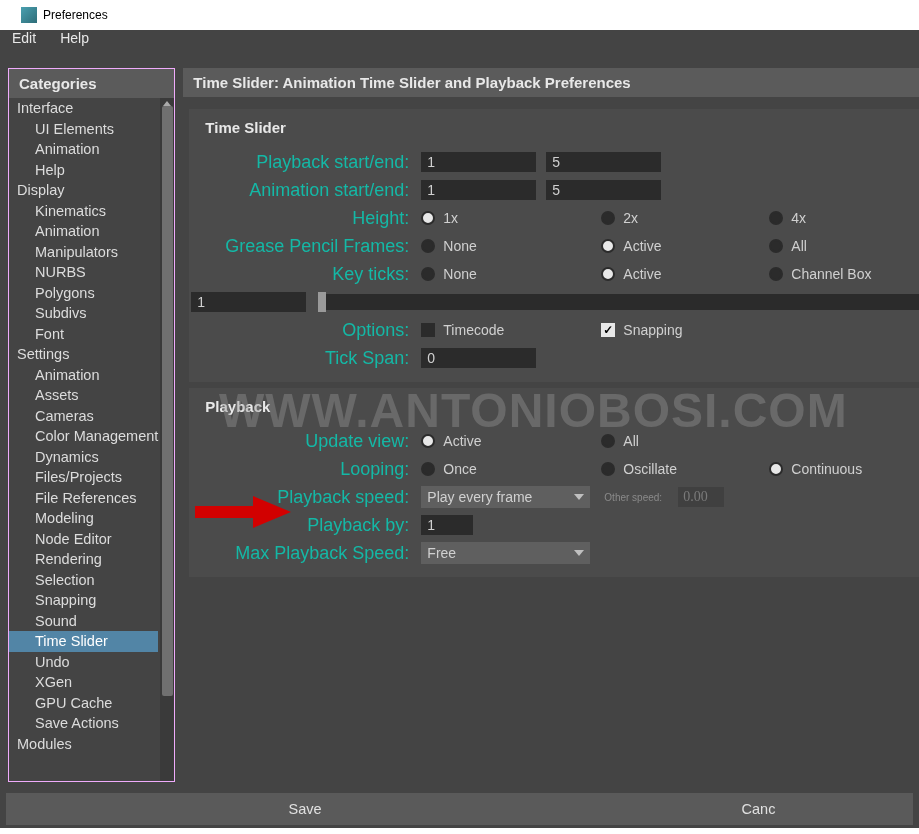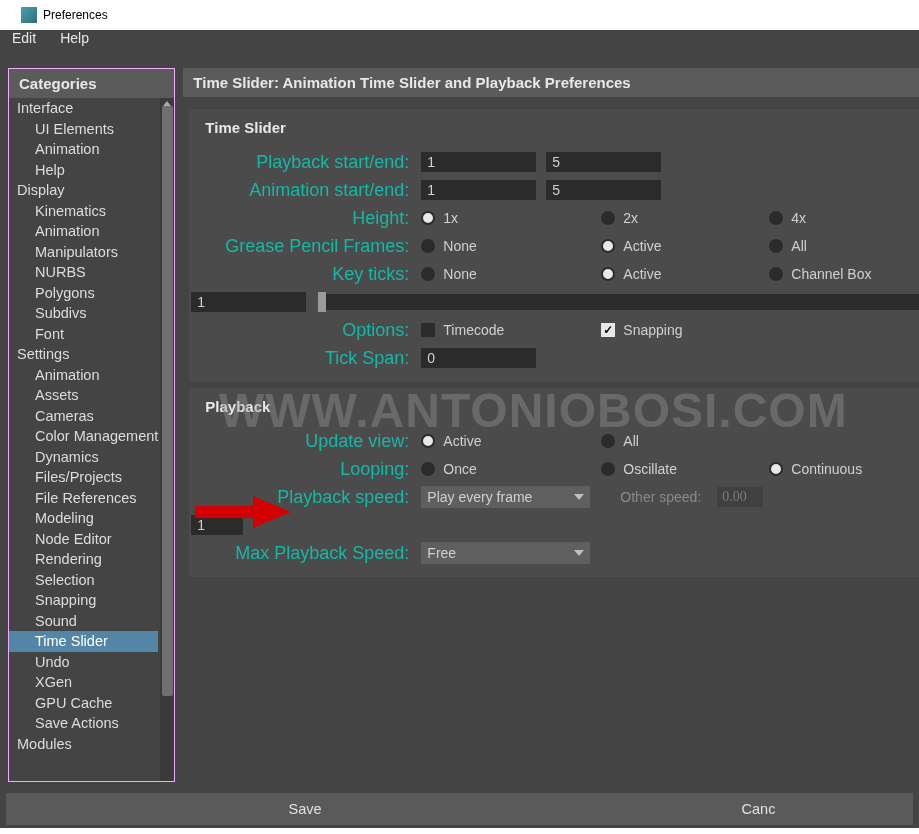--- a/index.html
+++ b/index.html
@@ -51,21 +51,21 @@
   .check.checked { background:#e8e8e8; color:#000; font-size:12px; font-weight:bold; }
 
   .slider-track { height: 16px; flex:1; background: #2b2b2b; position:relative; margin-left: 2px; }
   .slider-thumb { position:absolute; left:0; top:-2px; width:8px; height:20px; background:#9a9a9a; }
 
   .select { display:flex; align-items:flex-end; background:#5f5f5f; }
   .select-box { width:146px; height:22px; color:#d0d0d0; font-size:14px; padding:0 6px; display:flex; align-items:center; }
   .select-arrow { width:22px; height:22px; background:#5f5f5f; display:flex; align-items:center; justify-content:center; margin-left: 1px; }
   .select-arrow::after { content:""; border-left:5px solid transparent; border-right:5px solid transparent; border-top:6px solid #bfbfbf; }
 
-  .other-label { color:#8a8a8a; font-size:14px; margin-left: 20px; margin-right:6px; }
+  .other-label { color:#8a8a8a; font-size:10px; margin-left: 4px; margin-right:6px; }
   .input-other { width:46px; height:20px; background:#404040; border:none; color:#7a7a7a; font-size:14px; padding:0 5px;font-family:Liberation Serif, serif; }
 
   .bottombar { height: 38px; display:flex; padding: 3px 6px; background:#444444; }
   .big-btn { height:32px; background:#5a5a5a; color:#e0e0e0; border:none; font-size:14.5px; cursor:pointer; }
   .btn-save { flex: 0 0 598px; }
   .btn-cancel { flex: 1; }
 
   .arrow-annot { position:absolute; left:10px; top:424px; width:100px; height:40px; pointer-events:none; }
 
   .watermark { position:absolute; top:315px; left:-100px; width: 900px; text-align:center; font-size: 48px; font-weight: bold; color: rgba(150,150,150,0.4); letter-spacing: 1px; pointer-events: none; user-select: none; }
@@ -245,20 +245,21 @@
           <div class="row">
             <div class="row-label">Playback speed:</div>
             <div class="select">
               <div class="select-box">Play every frame</div>
               <div class="select-arrow"></div>
             </div>
             <span class="other-label">Other speed:</span>
             <input class="input-other" disabled="" value="0.00" style="">
           </div>
           <div class="row">
+            <div class="row-label">Playback by:</div>
             <input class="input-small" value="1" style="">
           </div>
           <div class="row">
             <div class="row-label">Max Playback Speed:</div>
             <div class="select">
               <div class="select-box">Free</div>
               <div class="select-arrow"></div>
             </div>
           </div>
         </div>

